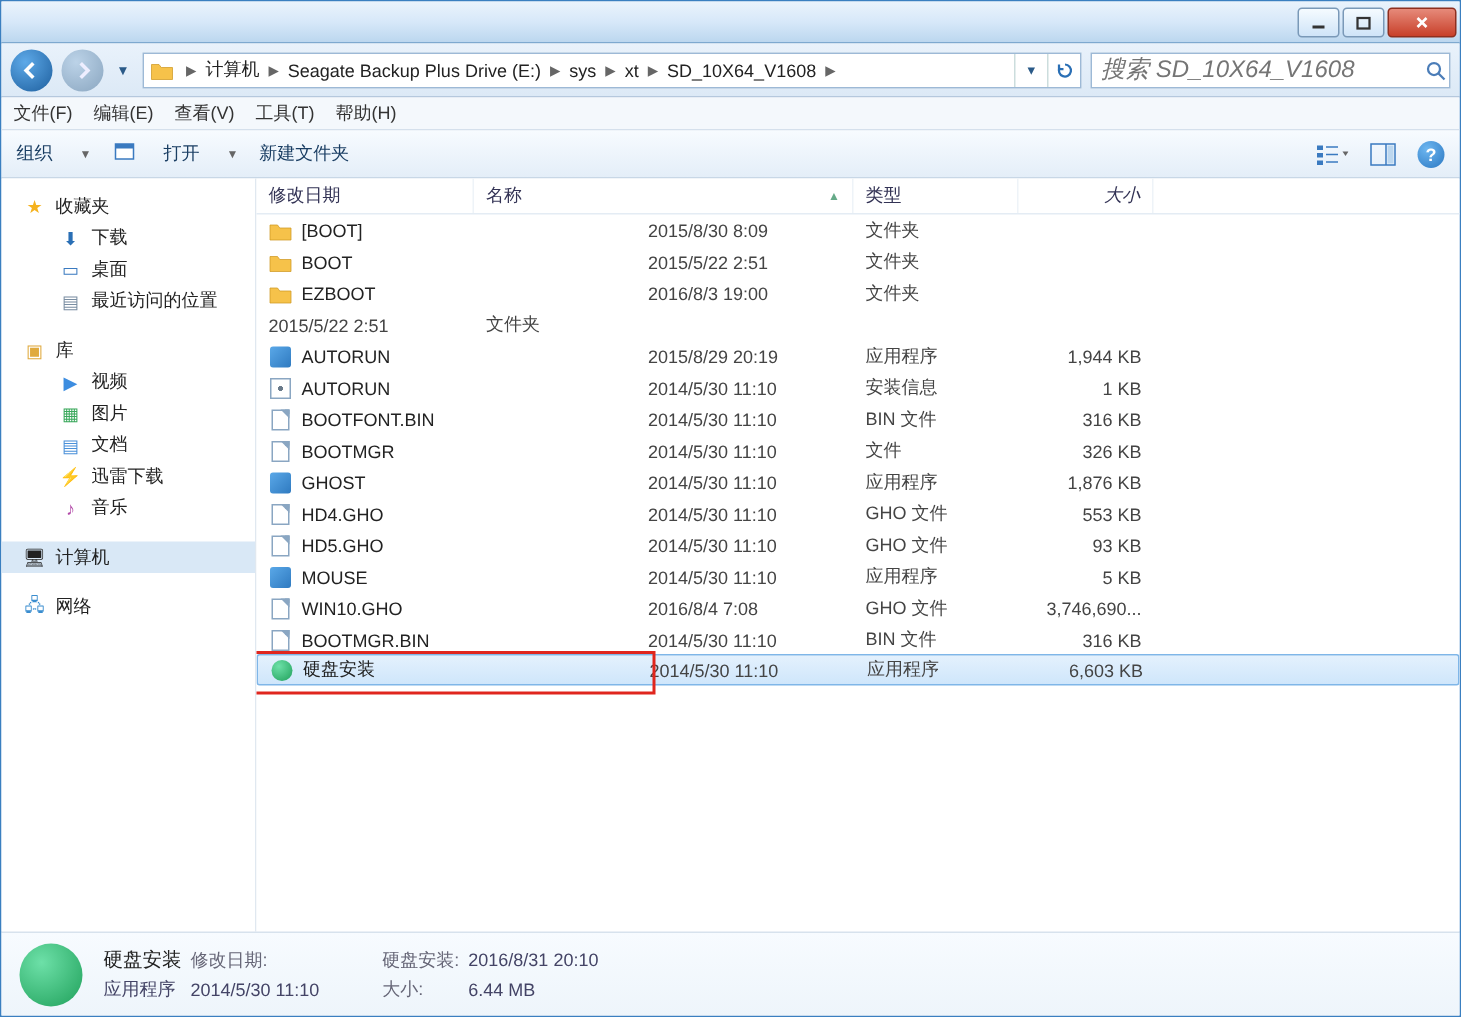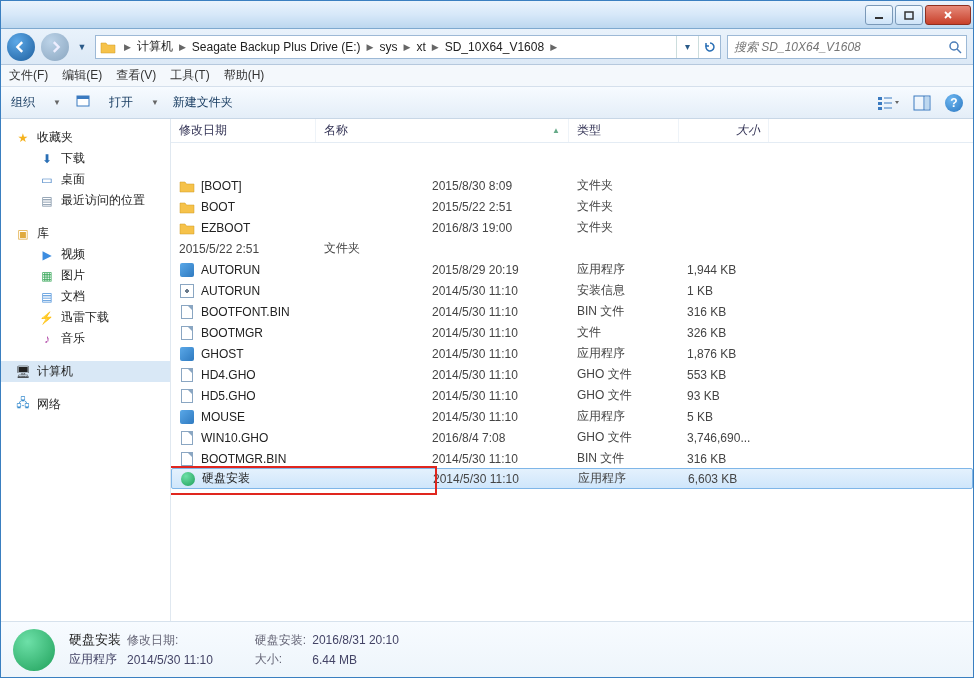--- a/index.html
+++ b/index.html
@@ -18,21 +18,21 @@
 .navcircle { width: 28px; height: 28px; border-radius: 50%; background: radial-gradient(circle at 35% 30%, #5da9e8, #1e5f9e); display: flex; align-items: center; justify-content: center; color: #fff; cursor: pointer; }
 .navcircle.disabled { background: radial-gradient(circle at 35% 30%, #bcd3e8, #8aa6c0); }
 .navhist { width: 14px; display:flex; align-items:center; justify-content:center; color:#2a5a88; cursor:pointer; font-size:9px; }
 .addressbar { flex: 1; height: 24px; background: #fff; border: 1px solid #9db9d6; display: flex; align-items: center; font-size: 12px; overflow: hidden; }
 .addr-icon { width: 18px; height:18px; margin: 0 3px; display:flex; align-items:center; justify-content:center; }
 .crumb { display: flex; align-items: center; padding: 0 2px; height: 100%; cursor: pointer; color: #222; }
 .crumb-sep { color: #666; font-size: 9px; padding: 0 4px; cursor: pointer; }
 .addr-tail { margin-left: auto; display:flex; }
 .addr-btn { width: 22px; height: 22px; border-left: 1px solid #cdd; display:flex; align-items:center; justify-content:center; cursor:pointer; color:#2a5a88; font-size:10px; }
 .searchbox { width: 240px; height: 24px; background: #fff; border: 1px solid #9db9d6; display: flex; align-items: center; font-size: 12px; }
-.searchbox input { border: none; outline: none; flex: 1; font-style: italic; color: #777; padding: 0 6px; font-size:12px; }
+.searchbox input { border: none; outline: none; flex: 1; font-style: italic; color: #777; padding: 0 6px; font-size:16px; }
 .searchbox .sicon { width: 22px; display:flex; align-items:center; justify-content:center; color:#4b7db8; cursor:pointer; }
 
 
 .menubar { height: 22px; background: #f4f8fc; display: flex; align-items: center; padding: 0 8px; gap: 14px; font-size: 12px; border-bottom: 1px solid #d5e0ec; color: #333; }
 .menubar span { cursor: pointer; }
 
 
 .toolbar { height: 32px; background: linear-gradient(#f7fbff,#e4eef8); display: flex; align-items: center; padding: 0 10px; gap: 14px; font-size: 12px; border-bottom: 1px solid #c8d7e6; color: #1a3e63; }
 .toolbar .tb { display:flex; align-items:center; gap:18px; cursor:pointer; }
 .toolbar .spacer { flex:1; }
@@ -62,28 +62,28 @@
 
 .filepane { flex:1; display:flex; flex-direction:column; background:#fff; min-width:0; }
 .columns { display:flex; height:24px; border-bottom:1px solid #e4ecf4; font-size:12px; color:#335; }
 .col { display:flex; align-items:center; padding:0 8px; border-right:1px solid #eef3f8; cursor:pointer; }
 .col.name { width:253px; justify-content:space-between; }
 .col.date { width:145px; }
 .col.type { width:110px; }
 .col.size { width:90px; justify-content:flex-end;font-style:italic; }
 .sortarrow { font-size:8px; color:#6a8; }
 
-.filelist { flex:1; overflow:auto; font-size:12px; position:relative; padding-bottom:8px;margin-top:32px; }
+.filelist { flex:1; overflow:auto; font-size:12px; position:relative; padding-bottom:8px; }
 .row { display:flex; height:21px; align-items:center; color:#222; cursor:pointer; }
 .row.selected { background: linear-gradient(#e4f1fd,#cfe6fb); border:1px solid #7fb6e8; border-radius:2px; margin: -1px 0; }
 .cell { padding:0 8px; overflow:hidden; white-space:nowrap; text-overflow:ellipsis; }
 .cell.name { width:253px; display:flex; align-items:center; gap:6px; }
 .cell.date { width:145px; color:#444; }
 .cell.type { width:110px; color:#444; }
-.cell.size { width:90px; color:#444; }
+.cell.size { width:90px; text-align:right; color:#444; }
 .ficon { width:16px; height:16px; display:flex; align-items:center; justify-content:center; flex-shrink:0; }
 .folder-icon-svg { fill:#f6c24a; stroke:#cf9a24; stroke-width:0.5; }
 .file-rect { width:12px; height:14px; border:1px solid #8aa6c2; background:#fff; position:relative; }
 .file-rect::after { content:""; position:absolute; right:-1px; top:-1px; border:3px solid transparent; border-top-color:#8aa6c2; border-right-color:#8aa6c2; }
 .exe-icon { width:14px; height:14px; background:linear-gradient(135deg,#5aa8e8,#2f7ac0); border-radius:2px; }
 .inf-icon { width:14px; height:14px; border:1px solid #8aa6c2; background:#fff; position:relative; }
 .inf-icon::before { content:""; position:absolute; left:2px; top:2px; width:8px; height:8px; background:radial-gradient(circle,#6a7a8a 30%,transparent 31%); }
 .green-app { width:14px; height:14px; border-radius:50%; background:radial-gradient(circle at 35% 30%, #6de0a8, #1fa05a); }
 
 .highlight-box { position:absolute; border:2px solid #e0261e; pointer-events:none; }

